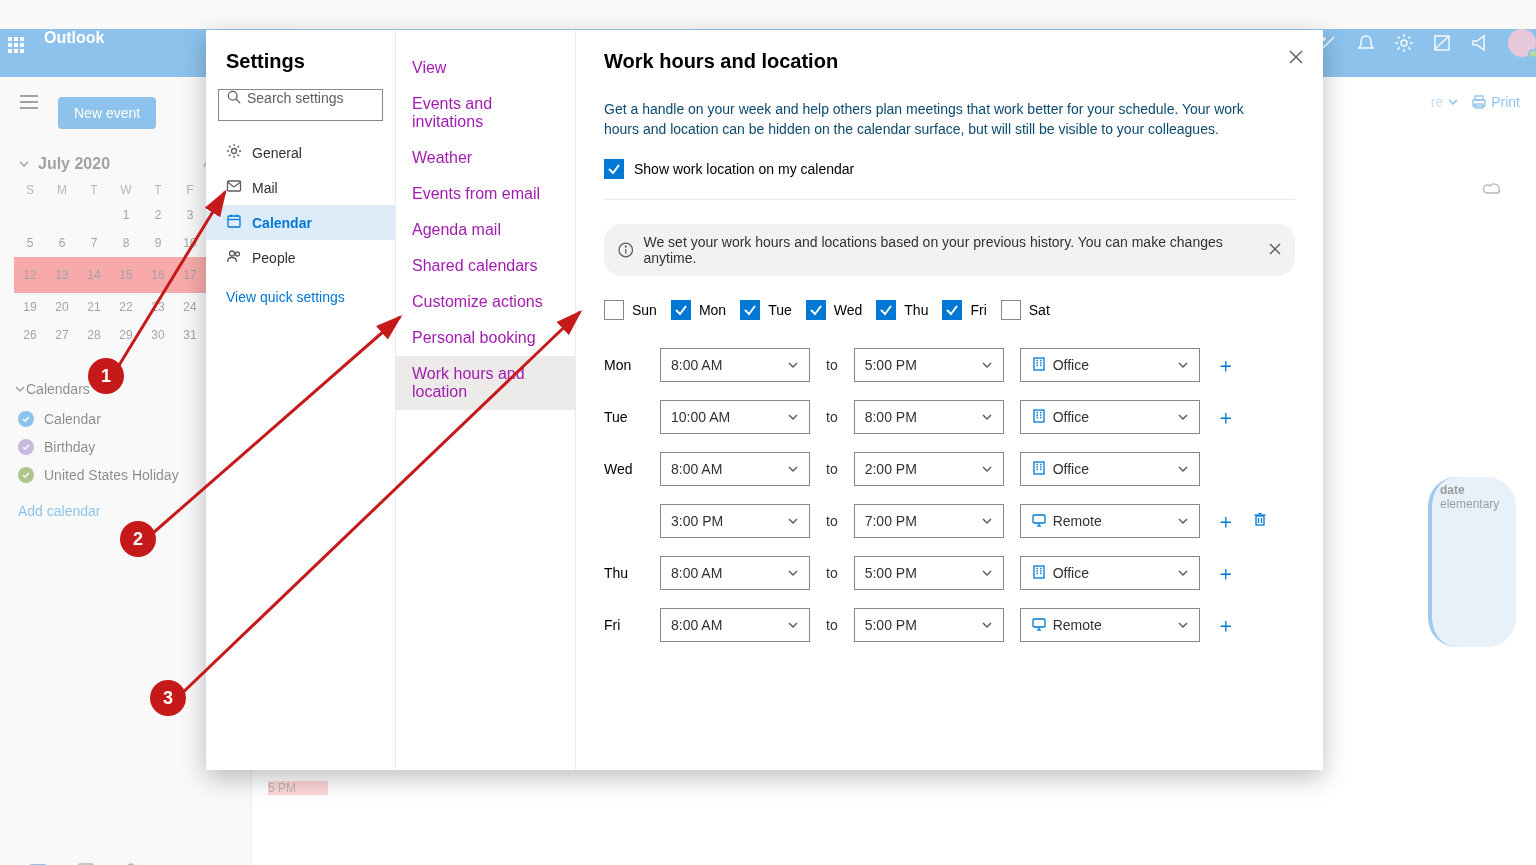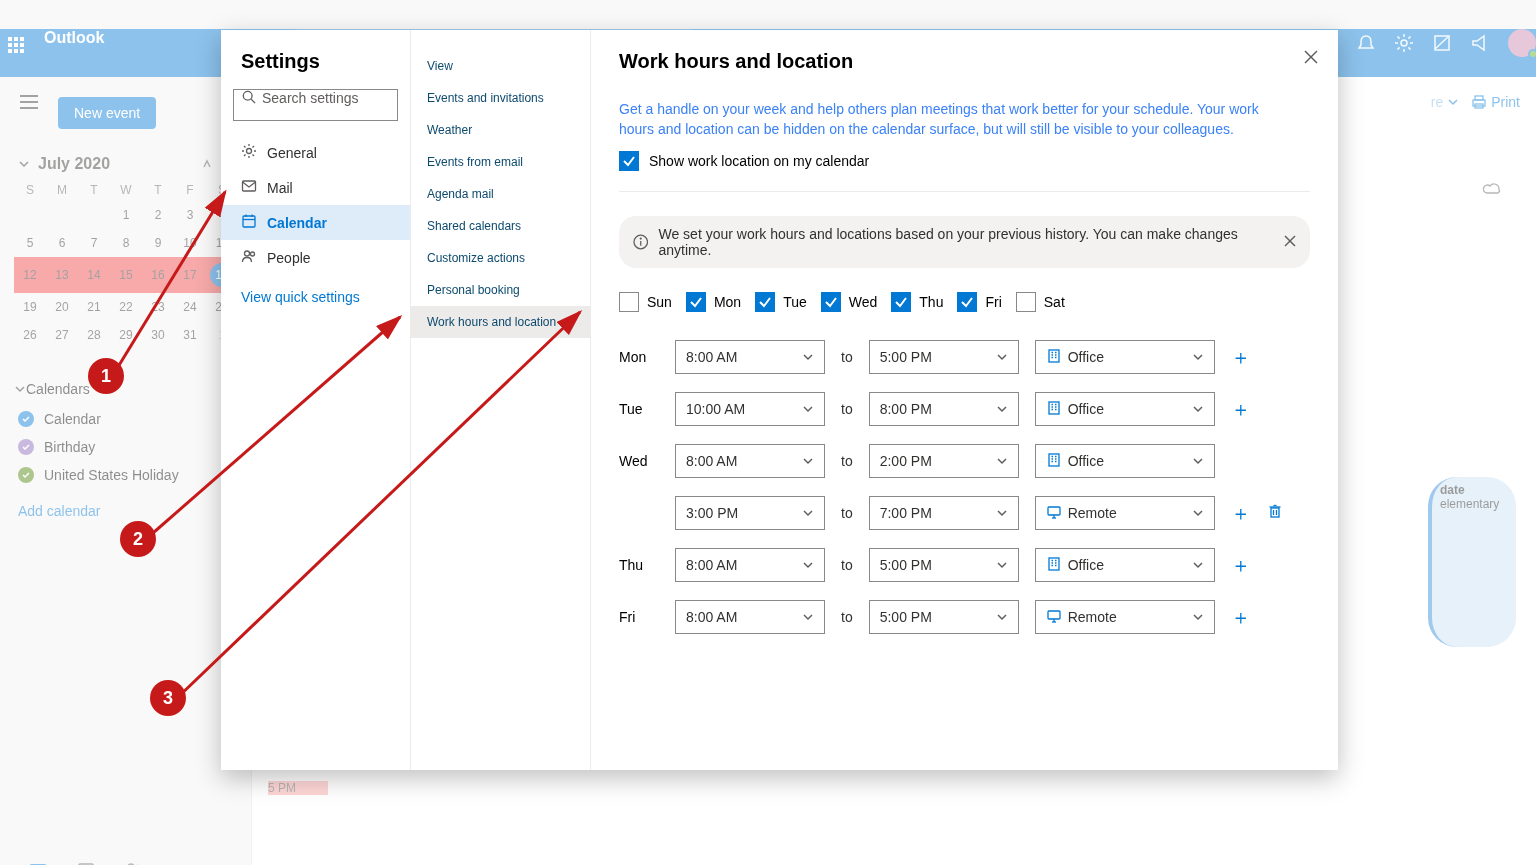--- a/index.html
+++ b/index.html
@@ -45,37 +45,37 @@
 .cal-toolbar { height: 50px; display: flex; align-items: center; padding: 0 16px; justify-content: flex-end; gap: 12px; color: #0078d4; font-size: 14px;}
 .cal-toolbar .share { display: flex; align-items: center; gap: 4px;}
 .wh-strip-cloud { position: absolute; right: 34px; top: 104px; color: #605e5c;}
 .event-chip { position: absolute; right: 20px; top: 400px; width: 88px; background: #c7e0f4; border-left: 4px solid #2b88d8; padding: 6px 8px; font-size: 12px; color: #201f1e; height: 170px; border-radius: 29px;}
 .time-label { position: absolute; left: 268px; bottom: 70px; font-size: 12px; color: #605e5c; background:#fca5a5; width:60px;}
 
 
 .scrim { position: absolute; inset: 0; background: rgba(255,255,255,0.55); z-index: 2; }
 
 
-.dialog { position: absolute; left: 221px; top: 30px; width: 1117px; height: 740px; background: white; box-shadow: 0 8px 24px rgba(0,0,0,0.25); z-index: 10; display: flex; }
+.dialog { position: absolute; left: 206px; top: 30px; width: 1117px; height: 740px; background: white; box-shadow: 0 8px 24px rgba(0,0,0,0.25); z-index: 10; display: flex; }
 .dlg-col1 { width: 190px; border-right: 1px solid #edebe9; padding: 20px 0 0 0; }
 .dlg-title { font-size: 20px; font-weight: 600; padding: 0 20px 16px; }
 .dlg-search { margin: 0 12px 14px; border: 1px solid #8a8886; height: 32px; display: flex; align-items: flex-start; padding: 0 8px; font-size: 14px; color: #605e5c;}
 .dlg-search svg { margin-right: 6px; }
 .dlg-nav-item { display: flex; align-items: center; gap: 10px; padding: 8px 20px; font-size: 14px; color: #323130; cursor: pointer;}
 .dlg-nav-item.active { background: #deecf9; color: #0078d4; font-weight: 600;}
 .quick-link { color: #0078d4; font-size: 14px; padding: 14px 20px; }
 
 .dlg-col2 { width: 180px; border-right: 1px solid #edebe9; padding-top: 20px; }
-.dlg-sub-item { padding: 9px 16px; font-size: 12px; color: #0c4a6e; cursor: pointer;}
+.dlg-sub-item { padding: 9px 16px; font-size: 16px; color: #a21caf; cursor: pointer;}
 .dlg-sub-item.active { background: #edebe9; }
 
 .dlg-main { flex: 1; padding: 20px 28px; overflow-y: auto; position: relative;}
 .dlg-main h2 { font-size: 20px; font-weight: 600; margin-bottom: 26px;}
 .dlg-close { position: absolute; right: 20px; top: 20px; color: #605e5c; cursor: pointer;}
-.desc { font-size: 14px; color: #3b82f6; line-height: 20px; margin-bottom: 12px; max-width: 640px;}
+.desc { font-size: 14px; color: #0c4a6e; line-height: 20px; margin-bottom: 20px; max-width: 640px;}
 .chk-row { display: flex; align-items: center; gap: 10px; font-size: 14px; margin-bottom: 24px; padding-bottom: 20px; border-bottom: 1px solid #edebe9;}
 .chk { width: 20px; height: 20px; border: 1px solid #0078d4; background: #0078d4; display: flex; align-items: center; justify-content: center;}
 .chk.empty { background: white; border-color: #8a8886;}
 .chk svg { stroke: white; fill: none; stroke-width: 2;}
 
 .info-bar { background: #f3f2f1; padding: 10px 14px; font-size: 14px; color: #323130; display: flex; align-items: center; gap: 10px; margin-bottom: 24px; border-radius: 17px;}
 .info-bar .x { margin-left: auto; color: #605e5c; cursor: pointer;}
 
 .days-row { display: flex; gap: 14px; align-items: center; margin-bottom: 28px;}
 .day-chk { display: flex; align-items: center; gap: 8px; font-size: 14px;}

